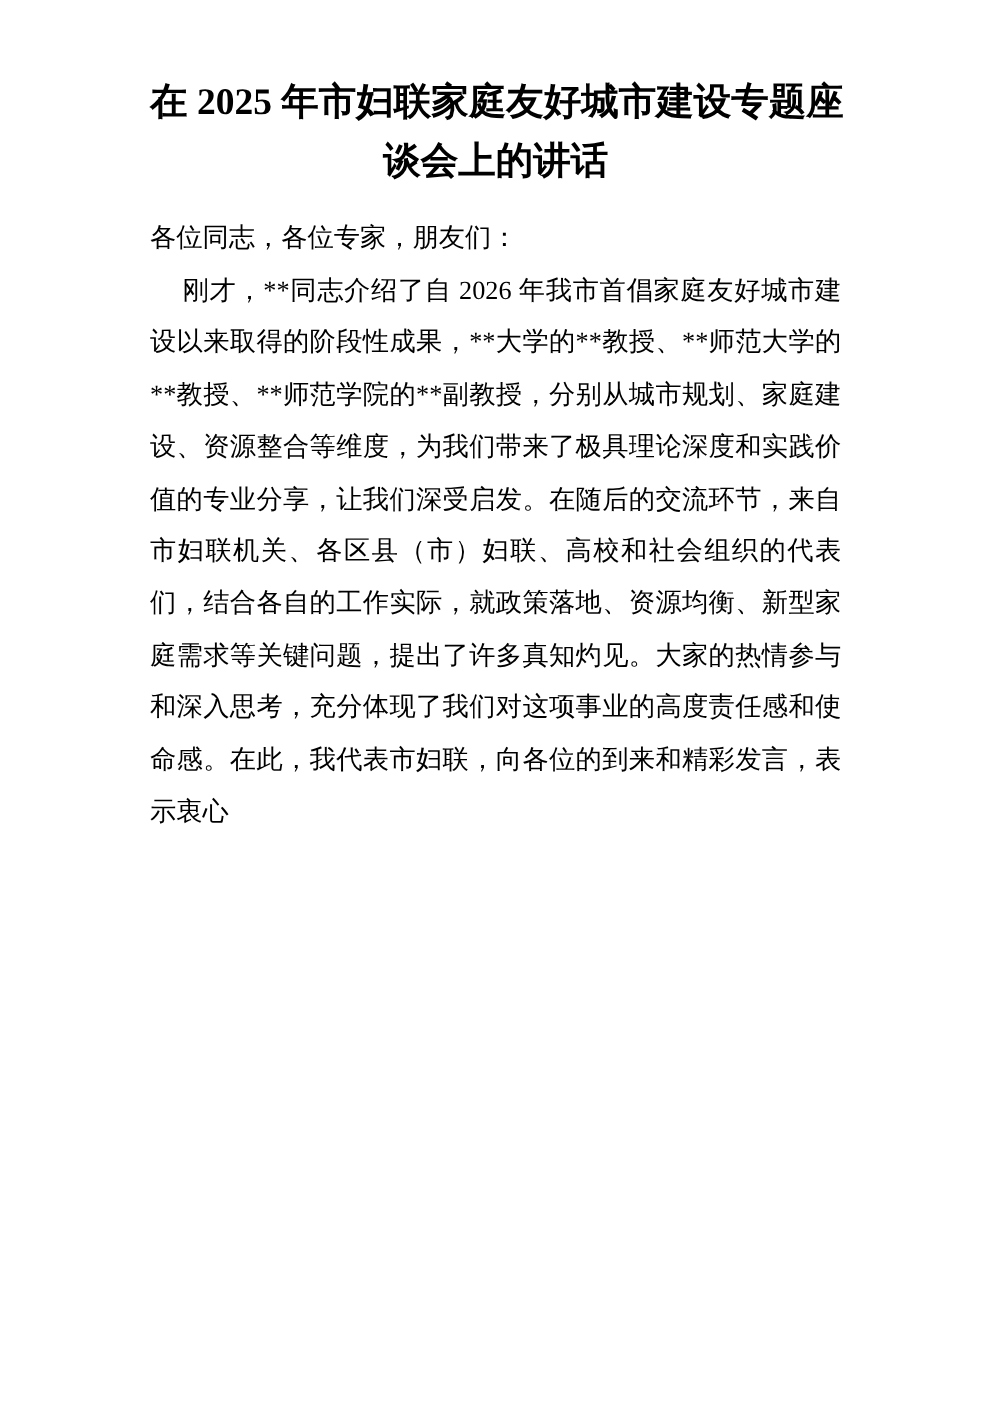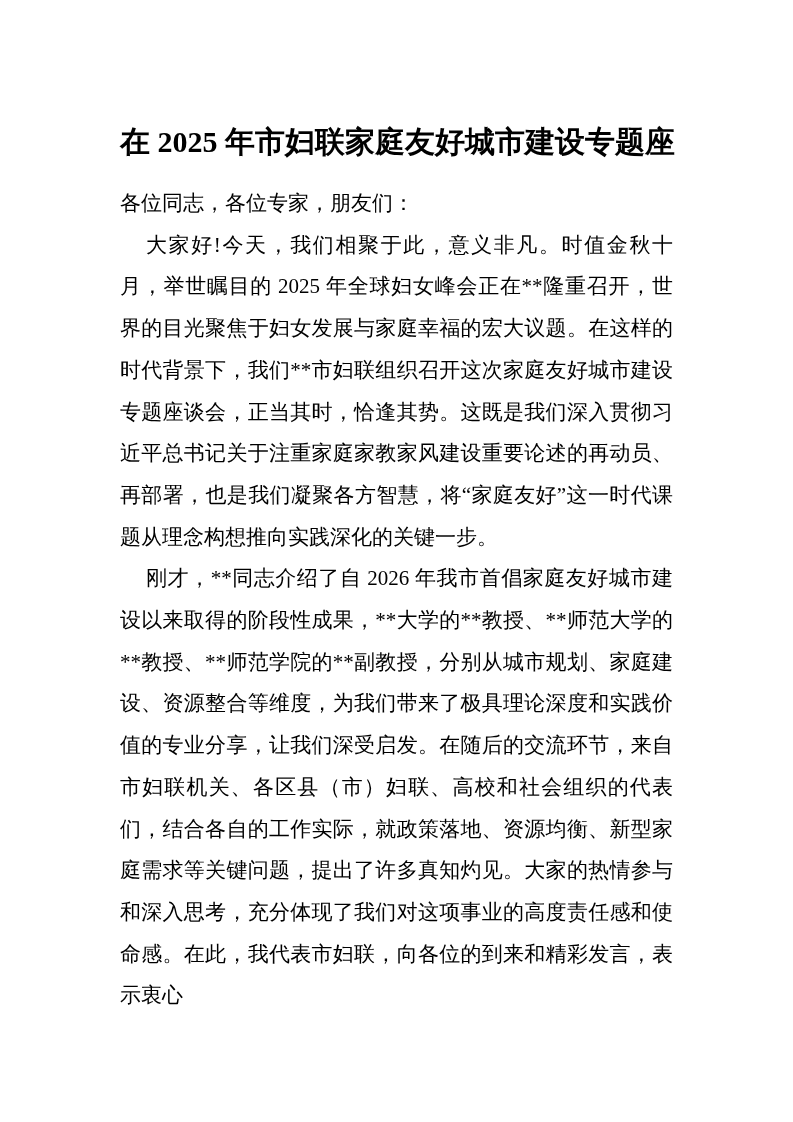--- a/index.html
+++ b/index.html
@@ -7,21 +7,21 @@
     padding: 0;
     background: #ffffff;
   }
   .page {
     position: relative;
     width: 793px;
     height: 1122px;
     box-sizing: border-box;
     background: #ffffff;
     color: #000000;
-    padding: 118px 120px 0 120px;
+    padding: 58px 120px 0 120px;
     overflow: hidden;
     font-family: "Liberation Serif", "DejaVu Serif", serif;
     border-radius: 24px;
   }
   .doc-title {
     margin: 0;
     font-size: 30px;
     line-height: 47px;
     font-weight: 700;
     text-align: center;
@@ -47,20 +47,20 @@
   p.para {
     text-indent: 26px;
   }
 </style>
 </head>
 <body>
 
 <div class="page">
   <h1 class="doc-title">
     <span class="title-line">在 2025 年市妇联家庭友好城市建设专题座</span>
+    <span class="title-line">谈会上的讲话</span>
   </h1>
 
   <div class="doc-body">
     <p class="salutation">各位同志，各位专家，朋友们：</p>
-    <p class="para">大家好!今天，我们相聚于此，意义非凡。时值金秋十月，举世瞩目的 2025 年全球妇女峰会正在**隆重召开，世界的目光聚焦于妇女发展与家庭幸福的宏大议题。在这样的时代背景下，我们**市妇联组织召开这次家庭友好城市建设专题座谈会，正当其时，恰逢其势。这既是我们深入贯彻习近平总书记关于注重家庭家教家风建设重要论述的再动员、再部署，也是我们凝聚各方智慧，将“家庭友好”这一时代课题从理念构想推向实践深化的关键一步。</p>
     <p class="para">刚才，**同志介绍了自 2026 年我市首倡家庭友好城市建设以来取得的阶段性成果，**大学的**教授、**师范大学的**教授、**师范学院的**副教授，分别从城市规划、家庭建设、资源整合等维度，为我们带来了极具理论深度和实践价值的专业分享，让我们深受启发。在随后的交流环节，来自市妇联机关、各区县（市）妇联、高校和社会组织的代表们，结合各自的工作实际，就政策落地、资源均衡、新型家庭需求等关键问题，提出了许多真知灼见。大家的热情参与和深入思考，充分体现了我们对这项事业的高度责任感和使命感。在此，我代表市妇联，向各位的到来和精彩发言，表示衷心</p>
   </div>
 </div>
 
 </body></html>

